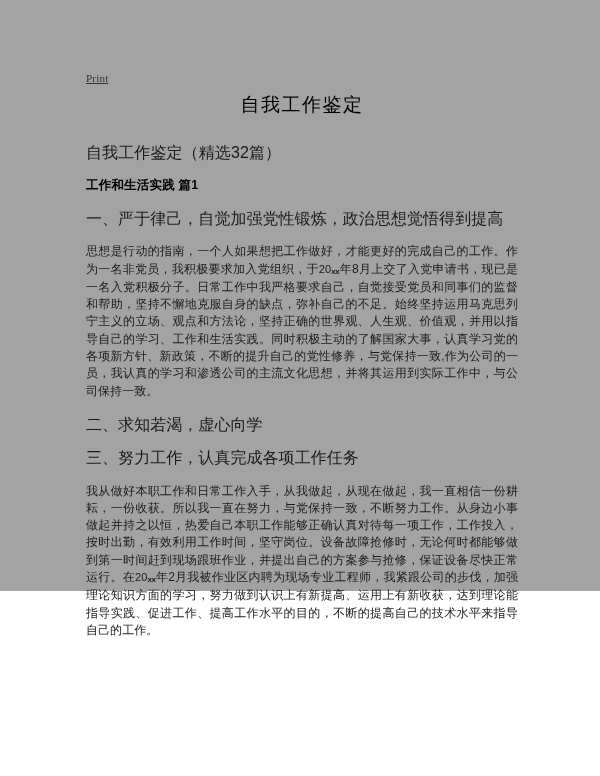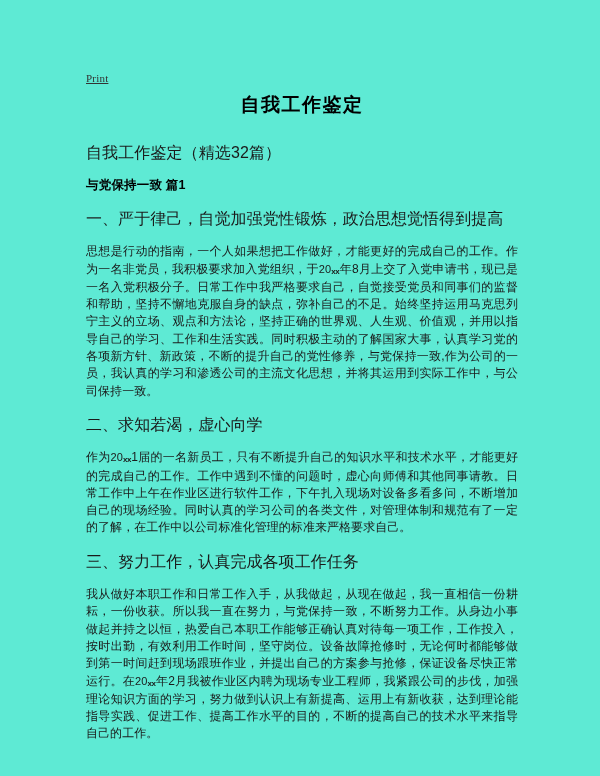--- a/index.html
+++ b/index.html
@@ -13,42 +13,42 @@
     position: relative;
     font-family: "Liberation Sans", "DejaVu Sans", sans-serif;
     color: #1a1a1a;
     overflow: hidden;
   }
   .page {
     position: absolute;
     left: 0;
     top: 0;
     width: 600px;
-    height: 776px;
-    background: #5eead4;
+    height: 591px;
+    background: #a3a3a3;
   }
   .print-link {
     position: absolute;
     left: 86px;
     top: 71px;
     font-family: "Liberation Serif", "DejaVu Serif", serif;
     font-size: 11px;
     color: #333333;
     line-height: 14px;
     letter-spacing: 0.2px;
   }
   .content {
     position: absolute;
     left: 86px;
     top: 92px;
     width: 432px;
   }
   .doc-title {
     font-size: 19px;
-    font-weight: bold;
+    font-weight: normal;
     text-align: center;
     color: #000000;
     margin: 0 0 26px 0;
     letter-spacing: 1.5px;
     line-height: 26px;
   }
   .subtitle {
     font-size: 16px;
     color: #1a1a1a;
     margin: 0 0 16px 0;
@@ -97,29 +97,28 @@
 <div class="page">
 
   <a href="#" class="print-link">Print</a>
 
   <div class="content">
 
     <h1 class="doc-title">自我工作鉴定</h1>
 
     <p class="subtitle">自我工作鉴定（精选32篇）</p>
 
-    <p class="section-title">与党保持一致 篇1</p>
+    <p class="section-title">工作和生活实践 篇1</p>
 
 
     <p class="sub-head">一、严于律己，自觉加强党性锻炼，政治思想觉悟得到提高</p>
 
     <p class="para"><span>思想是行动的指南，一个人如果想把工作做好，才能更好的完成自己的工作。作为一名非党员，我积极要求加入党组织，于</span><span class="yr">20<sub>xx</sub></span><span>年8月上交了入党申请书，现已是一名入党积极分子。日常工作中我严格要求自己，自觉接受党员和同事们的监督和帮助，坚持不懈地克服自身的缺点，弥补自己的不足。始终坚持运用马克思列宁主义的立场、观点和方法论，坚持正确的世界观、人生观、价值观，并用以指导自己的学习、工作和生活实践。同时积极主动的了解国家大事，认真学习党的各项新方针、新政策，不断的提升自己的党性修养，与党保持一致,作为公司的一员，我认真的学习和渗透公司的主流文化思想，并将其运用到实际工作中，与公司保持一致。</span></p>
 
     <p class="sub-head">二、求知若渴，虚心向学</p>
 
-    <p class="para"><span>作为</span><span class="yr">20<sub>xx</sub></span><span>1</span><span>届的一名新员工，只有不断提升自己的知识水平和技术水平，才能更好的完成自己的工作。工作中遇到不懂的问题时，虚心向师傅和其他同事请教。日常工作中上午在作业区进行软件工作，下午扎入现场对设备多看多问，不断增加自己的现场经验。同时认真的学习公司的各类文件，对管理体制和规范有了一定的了解，在工作中以公司标准化管理的标准来严格要求自己。</span></p>
 
     <p class="sub-head">三、努力工作，认真完成各项工作任务</p>
 
     <p class="para"><span>我从做好本职工作和日常工作入手，从我做起，从现在做起，我一直相信一份耕耘，一份收获。所以我一直在努力，与党保持一致，不断努力工作。从身边小事做起并持之以恒，热爱自己本职工作能够正确认真对待每一项工作，工作投入，按时出勤，有效利用工作时间，坚守岗位。设备故障抢修时，无论何时都能够做到第一时间赶到现场跟班作业，并提出自己的方案参与抢修，保证设备尽快正常运行。在</span><span class="yr">20<sub>xx</sub></span><span>年2月我被作业区内聘为现场专业工程师，我紧跟公司的步伐，加强理论知识方面的学习，努力做到认识上有新提高、运用上有新收获，达到理论能指导实践、促进工作、提高工作水平的目的，不断的提高自己的技术水平来指导自己的工作。</span></p>
 
   </div>
 </div>
 
 </body></html>

